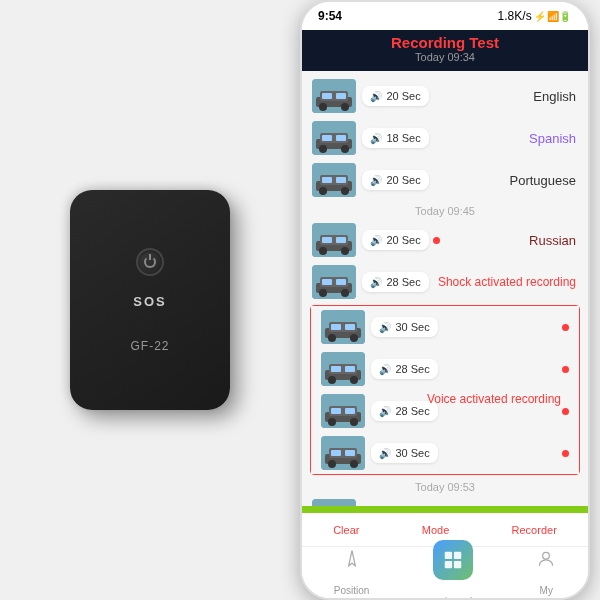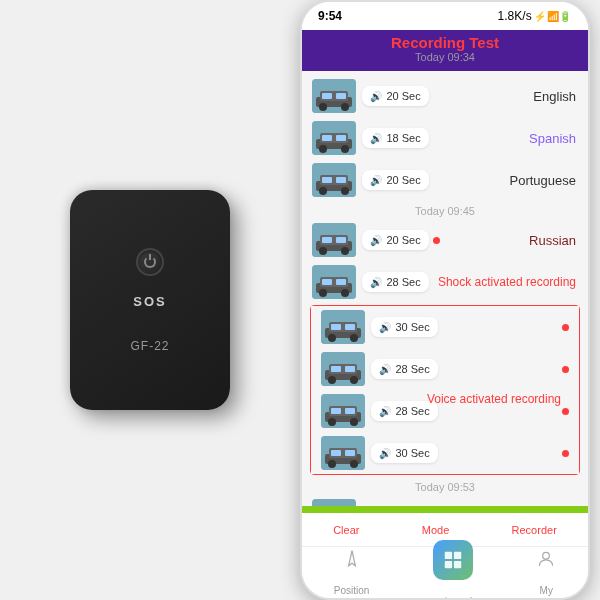--- a/index.html
+++ b/index.html
@@ -119,21 +119,21 @@
     .status-icons {
       display: flex;
       align-items: center;
       gap: 3px;
       font-size: 10px;
       color: #000;
     }
 
     
     .app-header {
-      background: #4c1d95;
+      background: #0f172a;
       padding: 4px 16px 8px;
       text-align: center;
       flex-shrink: 0;
     }
 
     .app-title {
       color: #ff3b3b;
       font-size: 15px;
       font-weight: 600;
     }

